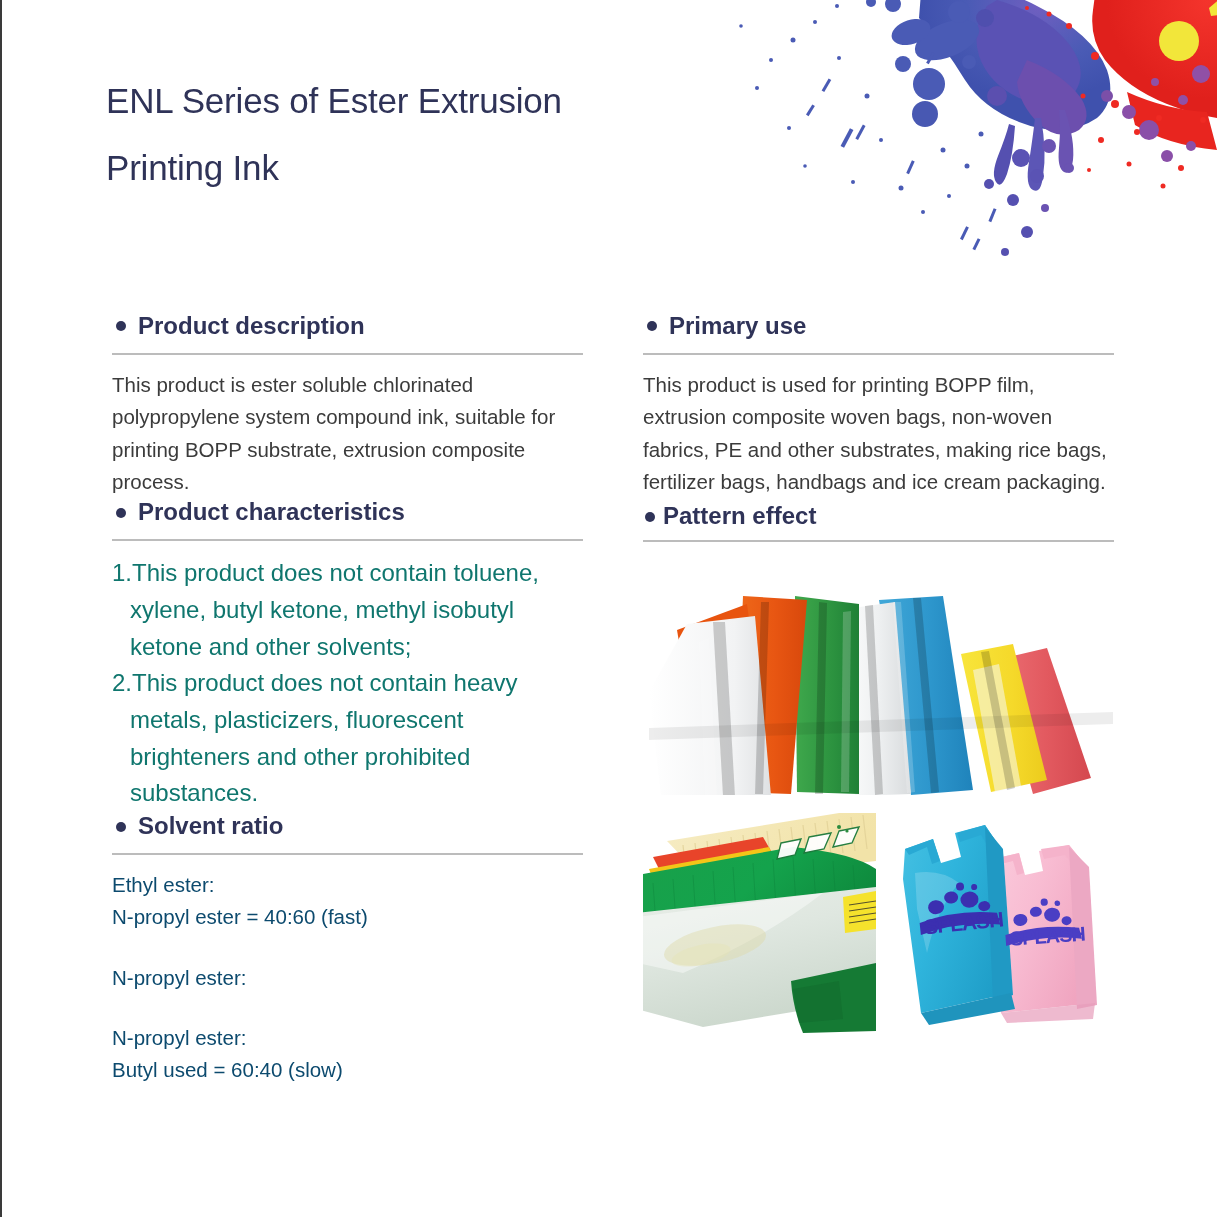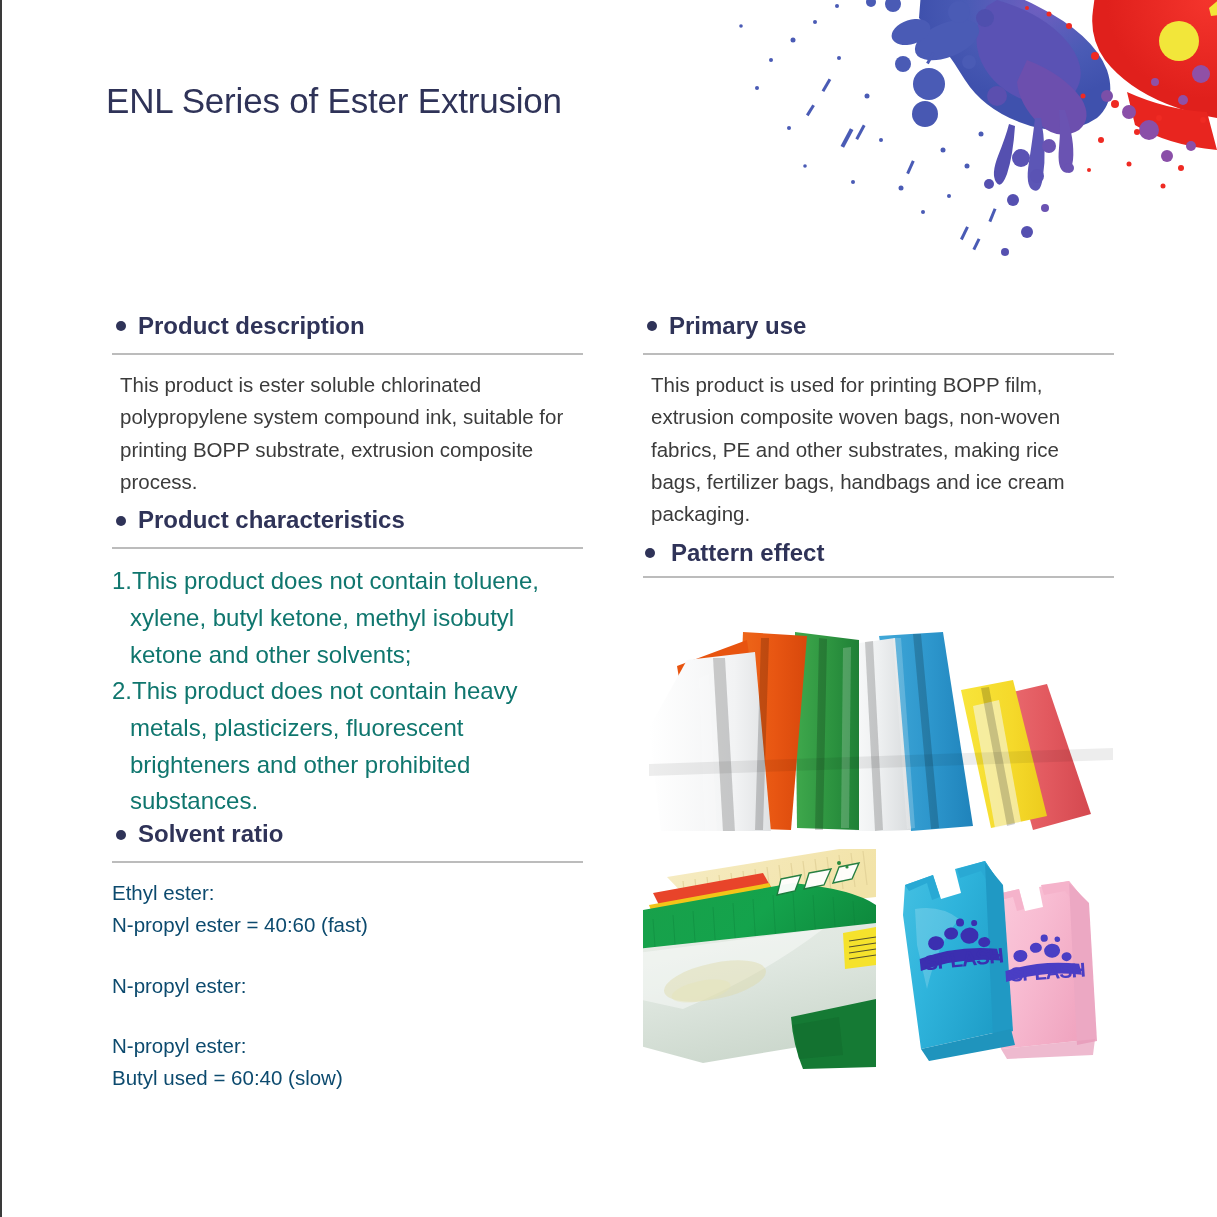--- a/index.html
+++ b/index.html
@@ -49,34 +49,34 @@
     font-weight:bold;
     font-size:24px;
     line-height:1.2;
     padding-left:4px;
   }
   .head .dot{
     width:10px;height:10px;border-radius:50%;
     background:#2f3358;flex:0 0 auto;
     display:block;
   }
-  .head.tight{gap:16px;padding-left:2px;}
+  .head.tight{gap:8px;padding-left:2px;}
   .rule{
     height:2px;width:100%;
     background:#bcbcbc;
     margin-top:12px;margin-bottom:14px;
   }
   .rule.snug{margin-top:9px;margin-bottom:8px;}
 
   .body{
     font-size:20.5px;
     line-height:1.58;
     color:#3b3b3b;
   }
-  .body p{margin:8px;}
+  .body p{margin:0;}
 
   .olist{margin:0;padding:0;list-style:none;font-size:24px;line-height:1.53;color:#0f766e;}
   .olist li{
     padding-left:18px;
     text-indent:-18px;
     margin:0;
   }
   .olist li .num{text-indent:0;}
 
   .ratio{font-size:20.5px;line-height:1.58;color:#0c4a6e;}
@@ -198,20 +198,21 @@
         <circle cx="108" cy="166" r="1.8"></circle>
         <circle cx="252" cy="196" r="2"></circle>
         <circle cx="270" cy="166" r="2.5"></circle>
         <circle cx="284" cy="134" r="2.5"></circle>
       </g>
     </svg>
   </div>
 
   <div class="title">
     <div>ENL Series of Ester Extrusion</div>
+    <div>Printing Ink</div>
   </div>
 
   <div class="col col-left">
 
     <div class="sec">
       <div class="head">
         <span class="dot"></span>
         <span>Product description</span>
       </div>
       <div class="rule"></div>

